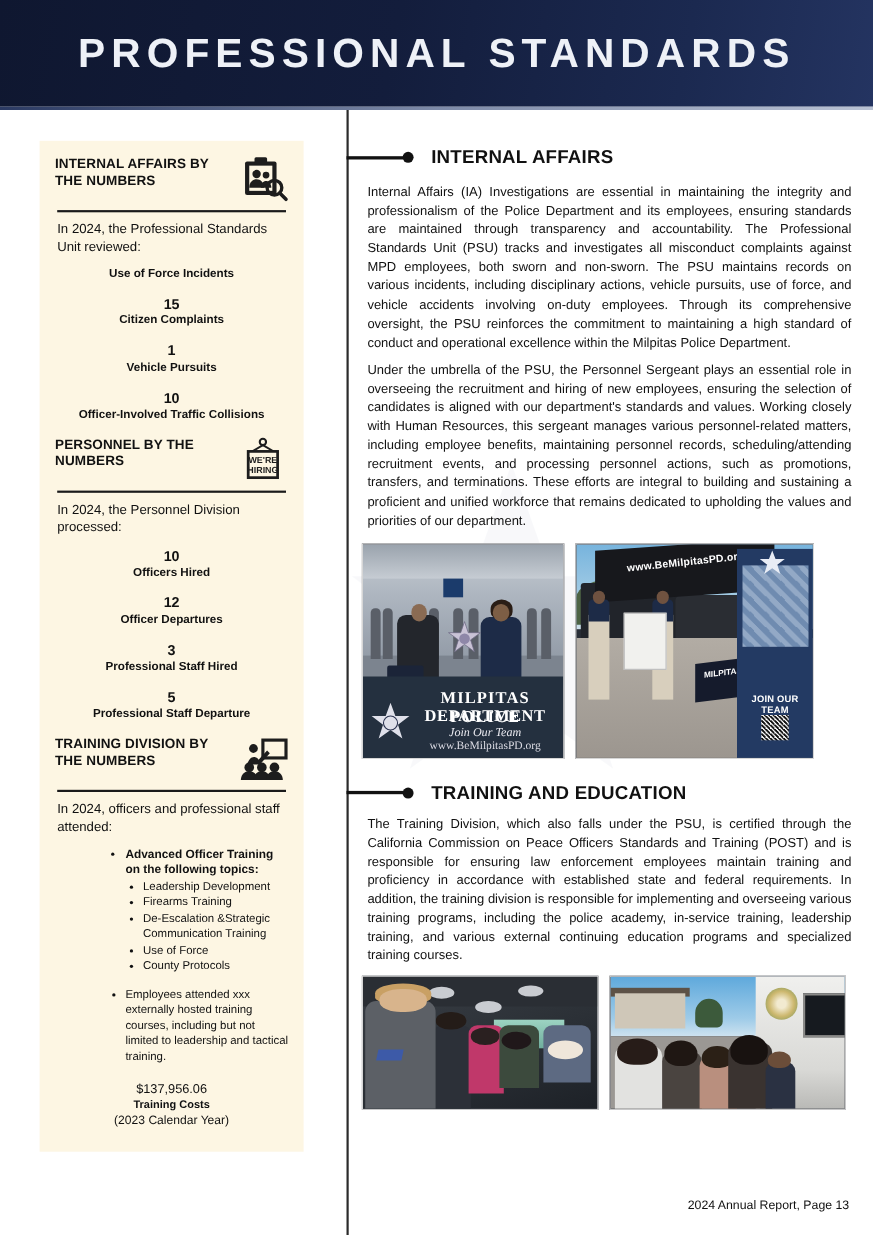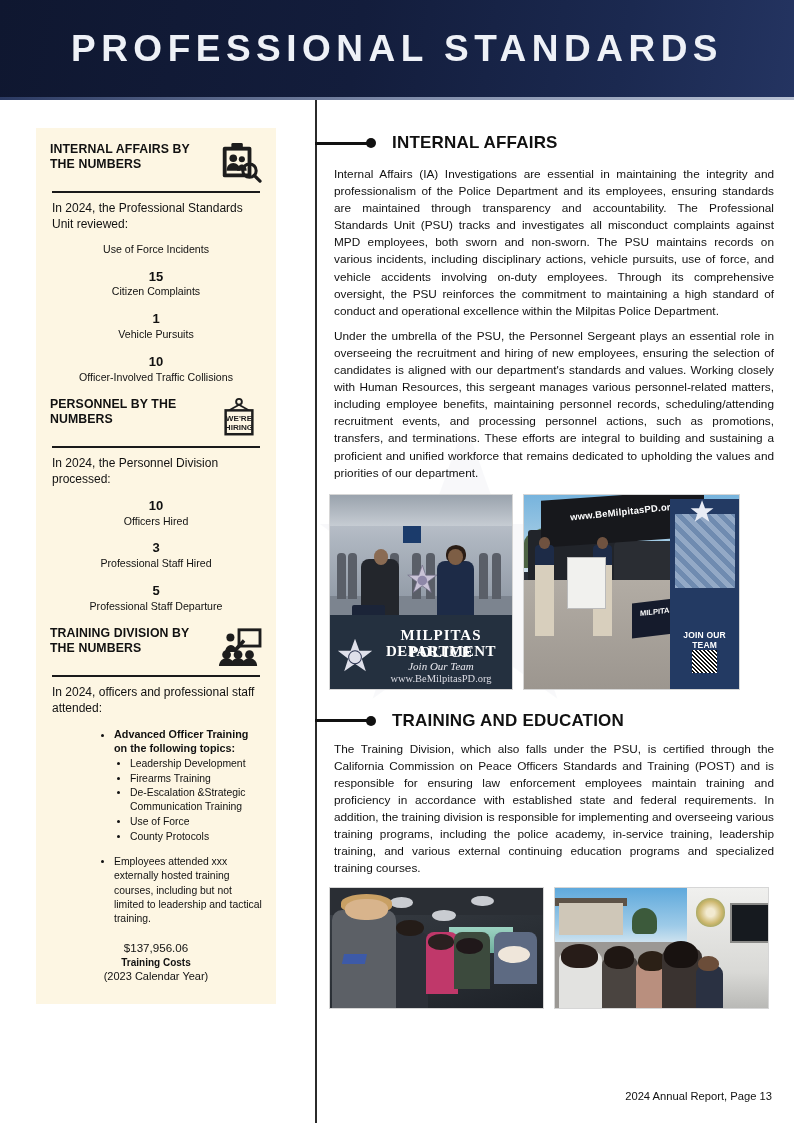--- a/index.html
+++ b/index.html
@@ -71,21 +71,21 @@
     height:2px;background:#1a1a1a;margin:7px 2px 8px 2px;
   }
   .side-intro{
     font-size:12px;color:#111;line-height:1.32;margin:0 0 10px 2px;
   }
   .stat{text-align:center;margin-bottom:13px;}
   .stat-num{
     font-size:13px;font-weight:700;color:#111;line-height:1.3;
   }
   .stat-lbl{
-    font-size:10.6px;font-weight:400;color:#111;line-height:1.22;
+    font-size:10.6px;font-weight:700;color:#111;line-height:1.22;
   }
 
   
   .tlist{margin:4px 0 0 0;padding:0 0 0 16px;}
   .tlist > li{
     font-size:10.8px;font-weight:700;color:#111;line-height:1.3;
     margin-bottom:4px;
     margin-left:48px;
   }
   .tlist ul{margin:2px 0 0 0;padding:0 0 0 16px;list-style-type:disc;}
@@ -293,20 +293,24 @@
         <text x="24" y="35" text-anchor="middle" font-family="Liberation Sans, sans-serif" font-size="8.5" font-weight="700" fill="#1d1d1d">HIRING</text>
       </svg>
     </div>
     <div class="side-rule"></div>
     <p class="side-intro">In 2024, the Personnel Division processed:</p>
     <div class="stat">
       <div class="stat-num">10</div>
       <div class="stat-lbl">Officers Hired</div>
     </div>
     <div class="stat">
+      <div class="stat-num">12</div>
+      <div class="stat-lbl">Officer Departures</div>
+    </div>
+    <div class="stat">
       <div class="stat-num">3</div>
       <div class="stat-lbl">Professional Staff Hired</div>
     </div>
     <div class="stat">
       <div class="stat-num">5</div>
       <div class="stat-lbl">Professional Staff Departure</div>
     </div>
   </section>
 
   <section class="side-block">

